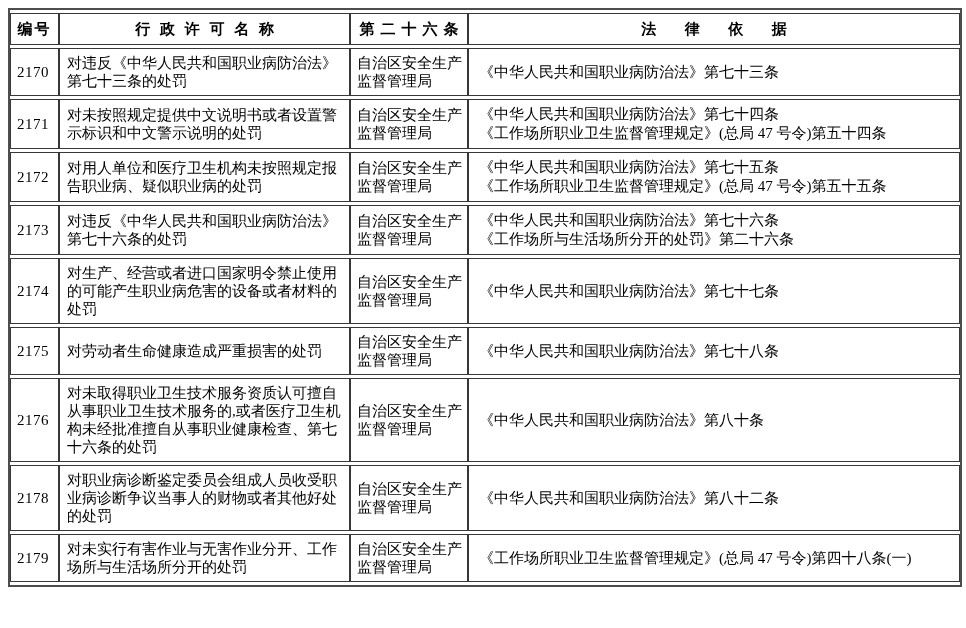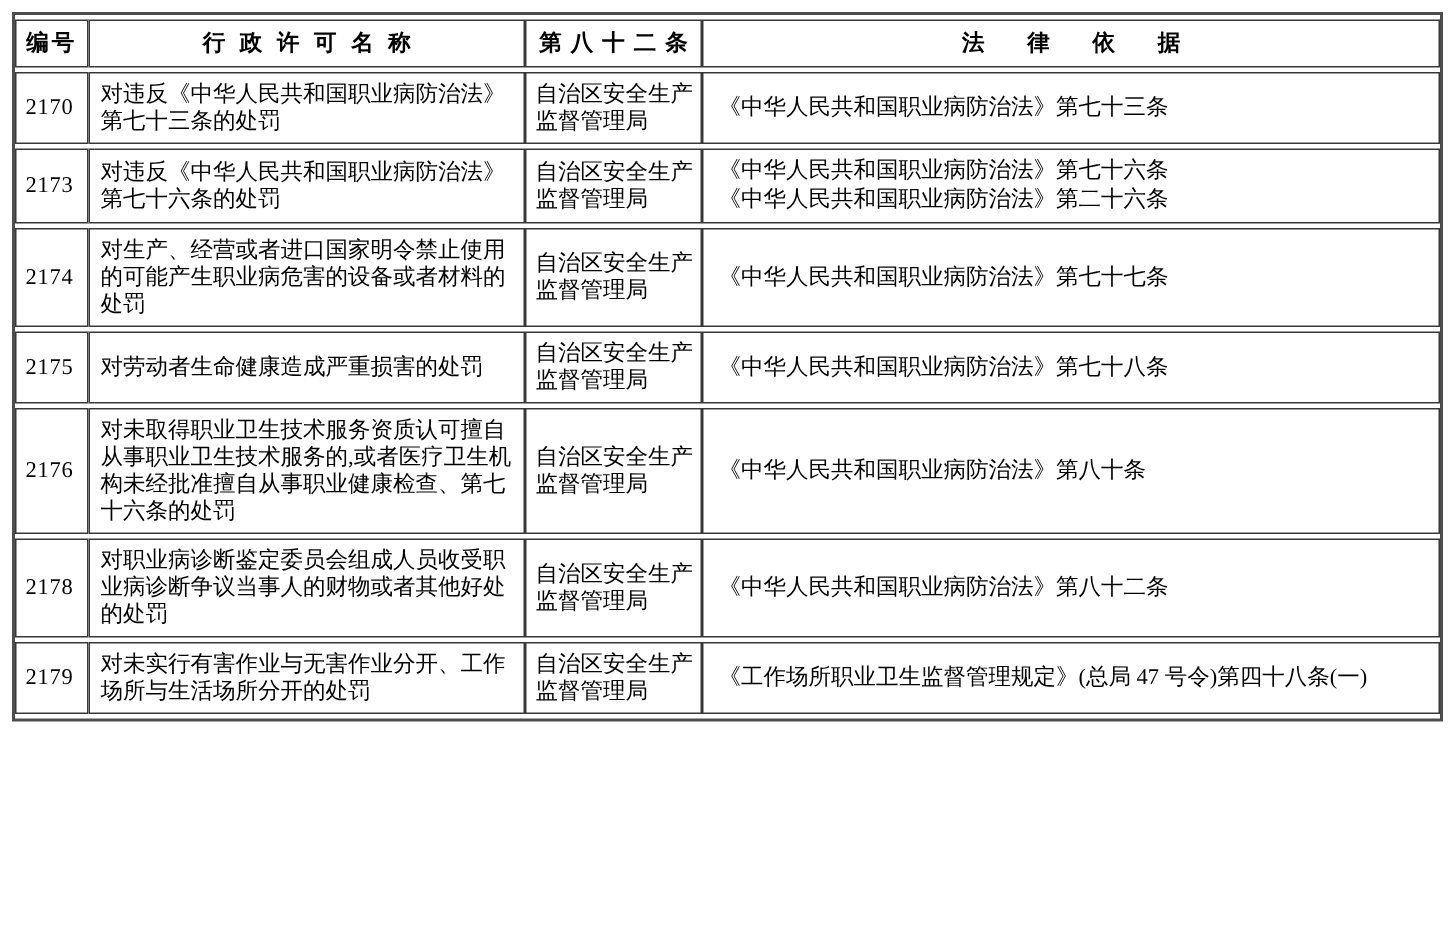--- a/index.html
+++ b/index.html
@@ -64,43 +64,61 @@
     <colgroup>
       <col style="width:49px">
       <col style="width:291px">
       <col style="width:118px">
       <col style="width:492px">
     </colgroup>
     <thead>
       <tr>
         <th class="c-id">编号</th>
         <th class="c-name">行政许可名称</th>
-        <th class="c-agency">第八十二条</th>
+        <th class="c-agency">第二十六条</th>
         <th class="c-legal">法律依据</th>
       </tr>
     </thead>
     <tbody id="rows">
   <tr>
     <td class="c-id">2170</td>
     <td class="c-name">对违反《中华人民共和国职业病防治法》第七十三条的处罚</td>
     <td class="c-agency">自治区安全生产监督管理局</td>
     <td class="c-legal">
             <span class="legal-line">《中华人民共和国职业病防治法》第七十三条</span>
           </td>
   </tr>
 
+  <tr>
+    <td class="c-id">2171</td>
+    <td class="c-name">对未按照规定提供中文说明书或者设置警示标识和中文警示说明的处罚</td>
+    <td class="c-agency">自治区安全生产监督管理局</td>
+    <td class="c-legal">
+            <span class="legal-line">《中华人民共和国职业病防治法》第七十四条</span>
+            <span class="legal-line">《工作场所职业卫生监督管理规定》(总局 47 号令)第五十四条</span>
+          </td>
+  </tr>
 
+  <tr>
+    <td class="c-id">2172</td>
+    <td class="c-name">对用人单位和医疗卫生机构未按照规定报告职业病、疑似职业病的处罚</td>
+    <td class="c-agency">自治区安全生产监督管理局</td>
+    <td class="c-legal">
+            <span class="legal-line">《中华人民共和国职业病防治法》第七十五条</span>
+            <span class="legal-line">《工作场所职业卫生监督管理规定》(总局 47 号令)第五十五条</span>
+          </td>
+  </tr>
 
   <tr>
     <td class="c-id">2173</td>
     <td class="c-name">对违反《中华人民共和国职业病防治法》第七十六条的处罚</td>
     <td class="c-agency">自治区安全生产监督管理局</td>
     <td class="c-legal">
             <span class="legal-line">《中华人民共和国职业病防治法》第七十六条</span>
-            <span class="legal-line">《中华人民共和国职业病防治法》第二十六条</span>
+            <span class="legal-line">《工作场所与生活场所分开的处罚》第二十六条</span>
           </td>
   </tr>
 
   <tr>
     <td class="c-id">2174</td>
     <td class="c-name">对生产、经营或者进口国家明令禁止使用的可能产生职业病危害的设备或者材料的处罚</td>
     <td class="c-agency">自治区安全生产监督管理局</td>
     <td class="c-legal">
             <span class="legal-line">《中华人民共和国职业病防治法》第七十七条</span>
           </td>

